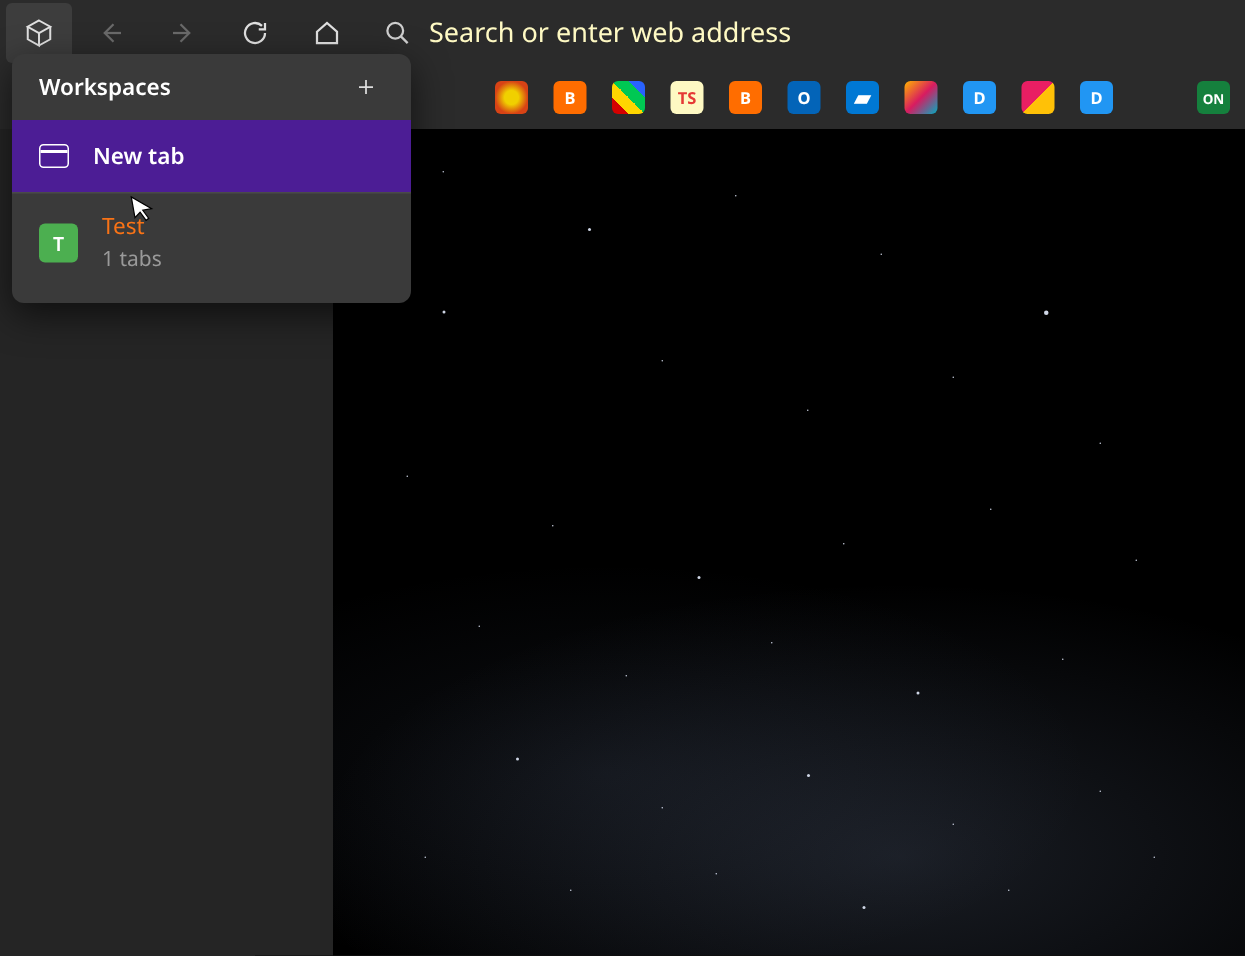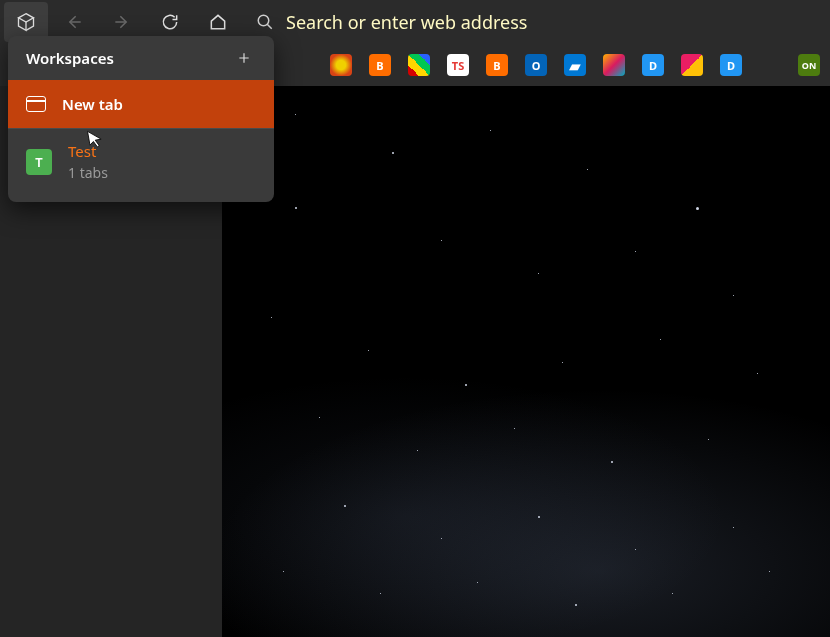--- a/index.html
+++ b/index.html
@@ -98,21 +98,21 @@
       font-size: 14px;
     }
     .ws-item {
       height: 48px;
       display: flex;
       align-items: center;
       gap: 16px;
       padding: 0 18px;
       color: #fff;
     }
-    .ws-item.active { background: #c2410c; }
+    .ws-item.active { background: #4c1d95; }
     .ws-item .lbl { font-size: 15px; font-weight: 600; }
     .ws-divider { height:1px; background:#4a4a4a; margin: 0; }
     .ws-item-big {
       display: flex;
       align-items: center;
       gap: 16px;
       padding: 12px 18px 20px 18px;
     }
     .ws-badge {
       width: 26px; height: 26px;
@@ -179,35 +179,35 @@
         <path d="M21 21 L15 15"></path>
       </svg>
     <span class="search-placeholder">Search or enter web address</span>
   </div>
 </div>
 
 <div class="favorites-bar">
   <div class="fav-icon" style="background:radial-gradient(circle,#f0d000 30%,#d84315 70%)"></div>
   <div class="fav-icon" style="background:#ff6d00">B</div>
   <div class="fav-icon" style="background:linear-gradient(45deg,#d50000 0 25%,#ffd600 25% 50%,#00c853 50% 75%,#2962ff 75%)"></div>
-  <div class="fav-icon" style="background:#ffffff;color:#e53935">TS</div>
+  <div class="fav-icon" style="background:#fef9c3;color:#e53935">TS</div>
   <div class="fav-icon" style="background:#ff6d00">B</div>
   <div class="fav-icon" style="background:#0364b8">O</div>
   <div class="fav-icon" style="background:#0078d4;font-size:14px">▰</div>
   <div class="fav-icon" style="background:linear-gradient(135deg,#ffb300,#d81b60,#00acc1)"></div>
   <div class="fav-icon" style="background:#2196f3">D</div>
   <div class="fav-icon" style="background:linear-gradient(135deg,#e91e63 50%,#ffc107 50%)"></div>
   <div class="fav-icon" style="background:#2196f3">D</div>
   <div class="fav-icon" style="background:transparent;display:grid;grid-template:1fr 1fr/1fr 1fr;gap:2px">
     <span style="background:#40c4ff"></span>
       <span style="background:#40c4ff"></span>
       <span style="background:#40c4ff"></span>
       <span style="background:#40c4ff"></span>
   </div>
-  <div class="fav-icon" style="background:#4d7c0f;font-size:9px">ON</div>
+  <div class="fav-icon" style="background:#15803d;font-size:9px">ON</div>
 </div>
 
 <div class="sidebar"></div>
 
 <div class="content">
   <div class="stars">
     <div class="star" style="left:12%;top:5%;width:1px;height:1px"></div>
     <div class="star" style="left:28%;top:12%;width:2px;height:2px"></div>
     <div class="star" style="left:44%;top:8%;width:1px;height:1px"></div>
     <div class="star" style="left:60%;top:15%;width:1px;height:1px"></div>

